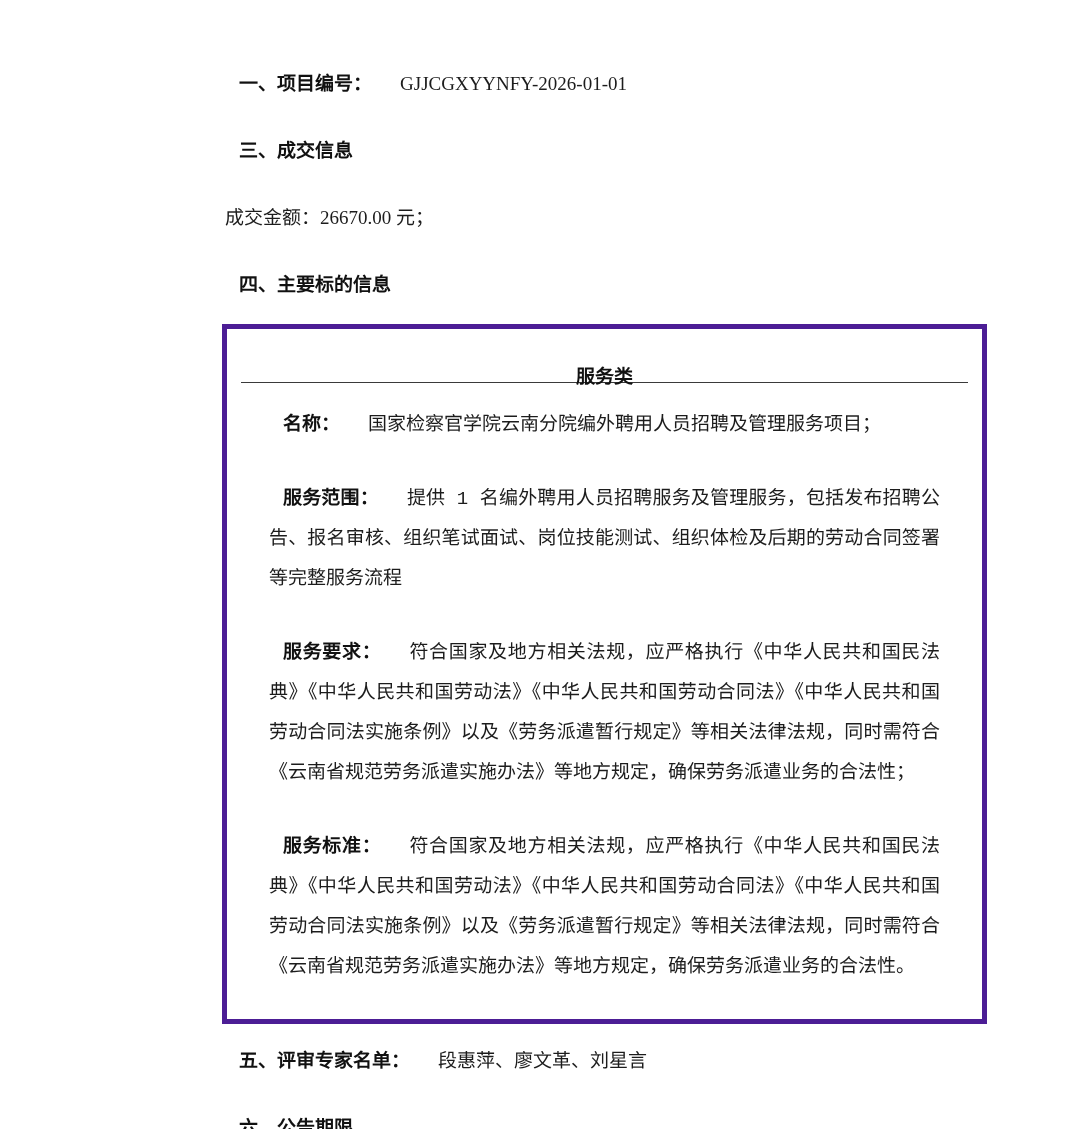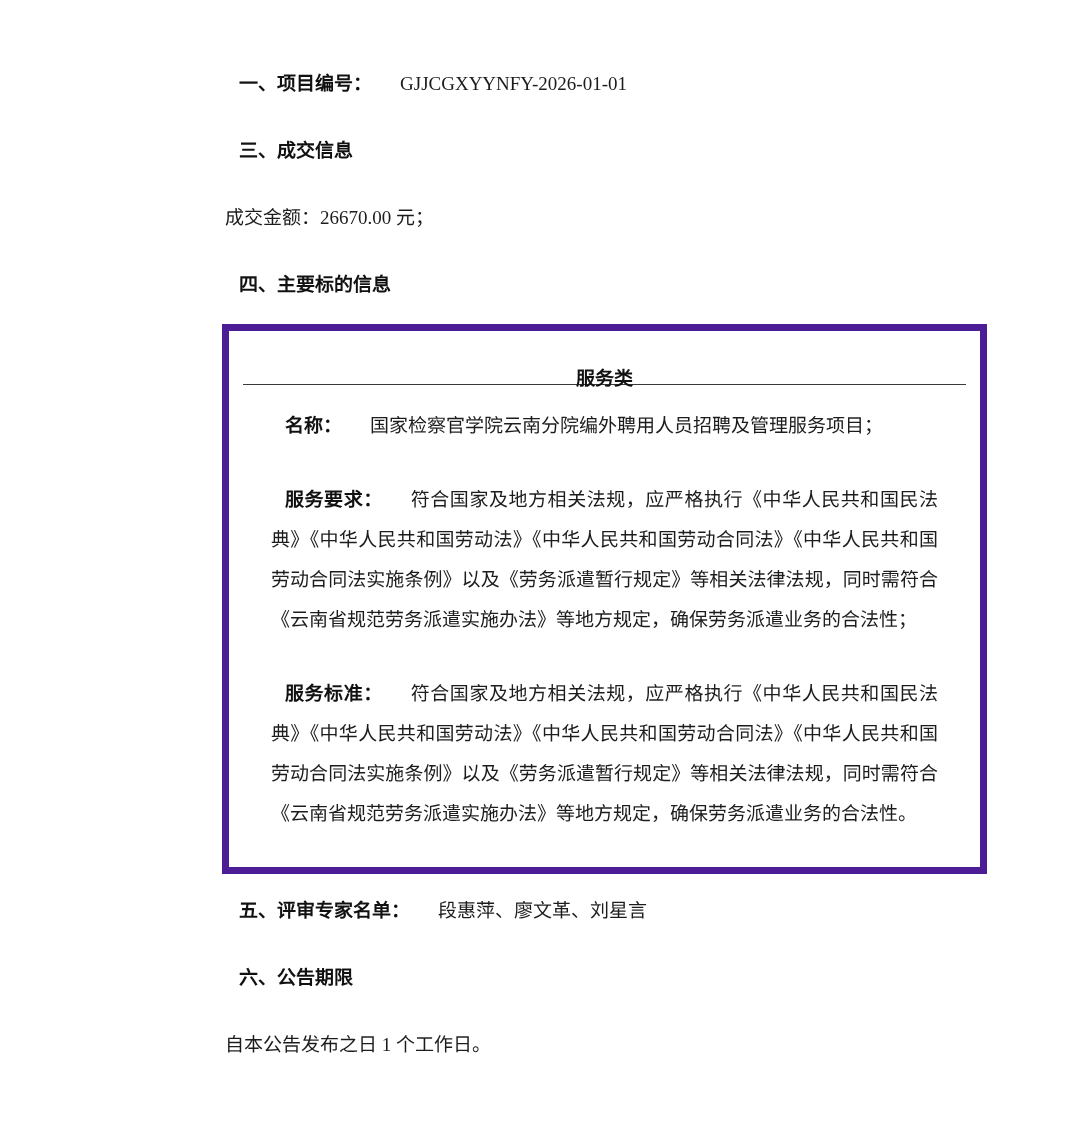--- a/index.html
+++ b/index.html
@@ -24,21 +24,21 @@
     padding-left: 3px;
     line-height: 28px;
     margin-bottom: 11px;
     white-space: nowrap;
   }
   .b { font-weight: bold; color: #111111; }
   .val { color: #1c1c1c; }
 
   .service-table {
     width: 765px;
-    border: 7px solid #4c1d95;
+    border: 5px solid #4c1d95;
     margin-top: 9px;
     margin-bottom: 9px;
   }
   .table-header {
     height: 40px;
     line-height: 40px;
     text-align: center;
     font-weight: bold;
     border-bottom: 1px solid #3a3a3a;
     color: #111111;
@@ -68,20 +68,21 @@
 
 
     <p class="line">成交金额：26670.00 元；</p>
 
     <p class="line"><span class="b">四、主要标的信息</span></p>
 
     <div class="service-table">
       <div class="table-header">服务类</div>
       <div class="table-body">
         <p class="para"><span class="b">名称：</span><span>国家检察官学院云南分院编外聘用人员招聘及管理服务项目；</span></p>
+        <p class="para"><span class="b">服务范围：</span><span>提供 1 名编外聘用人员招聘服务及管理服务，包括发布招聘公告、报名审核、组织笔试面试、岗位技能测试、组织体检及后期的劳动合同签署等完整服务流程</span></p>
         <p class="para"><span class="b">服务要求：</span><span>符合国家及地方相关法规，应严格执行《中华人民共和国民法典》《中华人民共和国劳动法》《中华人民共和国劳动合同法》《中华人民共和国劳动合同法实施条例》以及《劳务派遣暂行规定》等相关法律法规，同时需符合《云南省规范劳务派遣实施办法》等地方规定，确保劳务派遣业务的合法性；</span></p>
         <p class="para"><span class="b">服务标准：</span><span>符合国家及地方相关法规，应严格执行《中华人民共和国民法典》《中华人民共和国劳动法》《中华人民共和国劳动合同法》《中华人民共和国劳动合同法实施条例》以及《劳务派遣暂行规定》等相关法律法规，同时需符合《云南省规范劳务派遣实施办法》等地方规定，确保劳务派遣业务的合法性。</span></p>
       </div>
     </div>
 
     <p class="line"><span class="b">五、评审专家名单：</span><span class="val">段惠萍、廖文革、刘星言</span></p>
 
     <p class="line"><span class="b">六、公告期限</span></p>
 
     <p class="line">自本公告发布之日 1 个工作日。</p>

